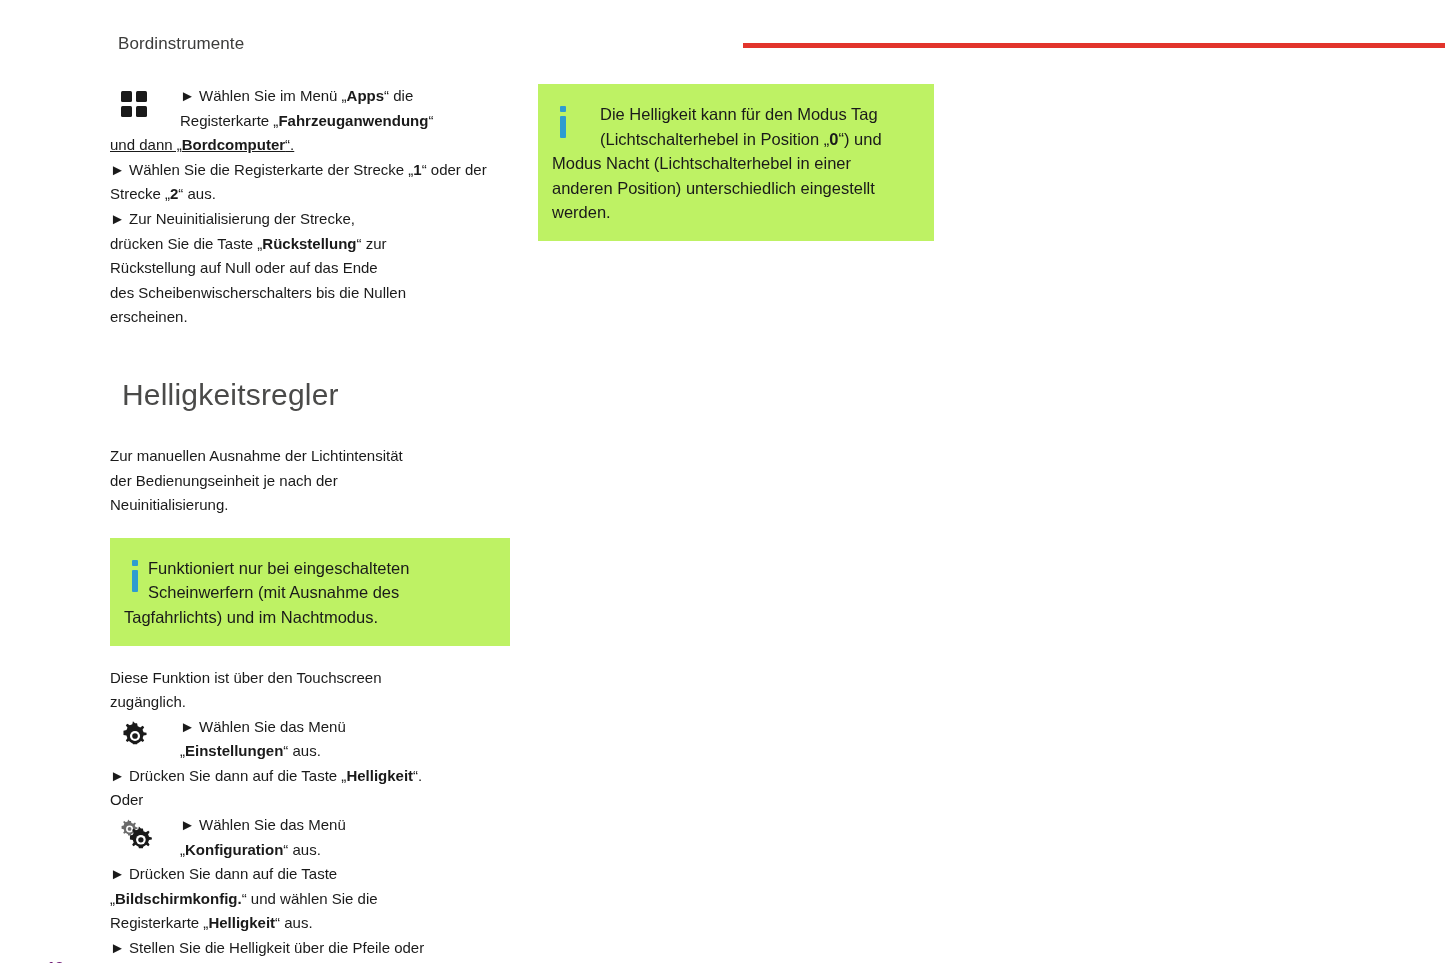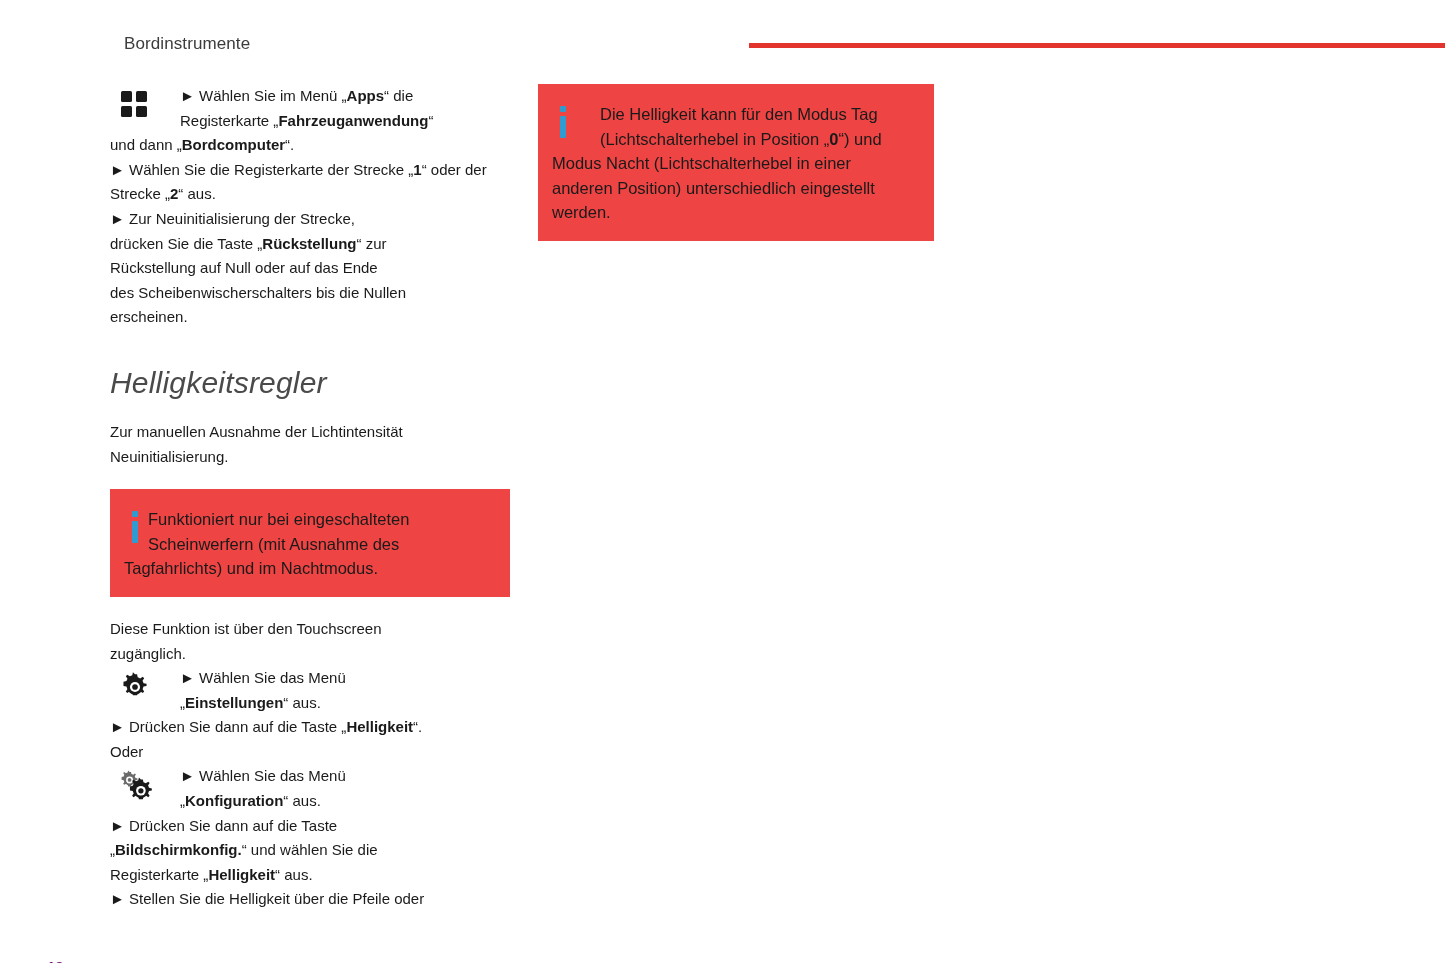--- a/index.html
+++ b/index.html
@@ -19,21 +19,21 @@
   .page {
     position: relative;
     width: 1445px;
     height: 963px;
   }
 
   
   .header {
     position: absolute;
     top: 30px;
-    left: 14px;
+    left: 8px;
     width: 1155px;
     height: 40px;
     padding-left: 11px;
   }
   .header-title {
     position: absolute;
     left: 110px;
     top: 4px;
     font-size: 17px;
     color: #3c3c3b;
@@ -81,36 +81,36 @@
     left: 10px;
     top: 6px;
     width: 44px;
     height: 40px;
   }
   .icon-para .icon-text {
     margin-left: 70px;
   }
   .after-icon {
     margin-left: 0;
+    text-decoration: underline;
   }
 
   
   h2.section-title {
-    margin: 0;
+    margin: 12px;
     padding: 0;
     font-size: 30px;
     font-weight: normal;
     color: #4a4a49;
     letter-spacing: 0.2px;
-    font-style: italic;
   }
 
   
   .infobox {
-    background: #ef4444;
+    background: #bef264;
     position: relative;
     box-sizing: border-box;
   }
   .infobox .ibar {
     position: absolute;
     width: 6px;
     height: 22px;
     background: #2e9cd0;
     border-radius: 1px;
   }
@@ -195,20 +195,21 @@
     <p>des Scheibenwischerschalters bis die Nullen</p>
     <p>erscheinen.</p>
 
     <div class="spacer-36"></div>
 
     <h2 class="section-title">Helligkeitsregler</h2>
 
     <div class="spacer-20"></div>
 
     <p>Zur manuellen Ausnahme der Lichtintensität</p>
+    <p>der Bedienungseinheit je nach der</p>
     <p>Neuinitialisierung.</p>
 
     <div class="spacer-20"></div>
 
     <div class="infobox infobox-left">
       <span class="idot"></span>
       <span class="ibar"></span>
       <p class="ib-first">Funktioniert nur bei eingeschalteten</p>
       <p class="ib-first">Scheinwerfern (mit Ausnahme des</p>
       <p>Tagfahrlichts) und im Nachtmodus.</p>

